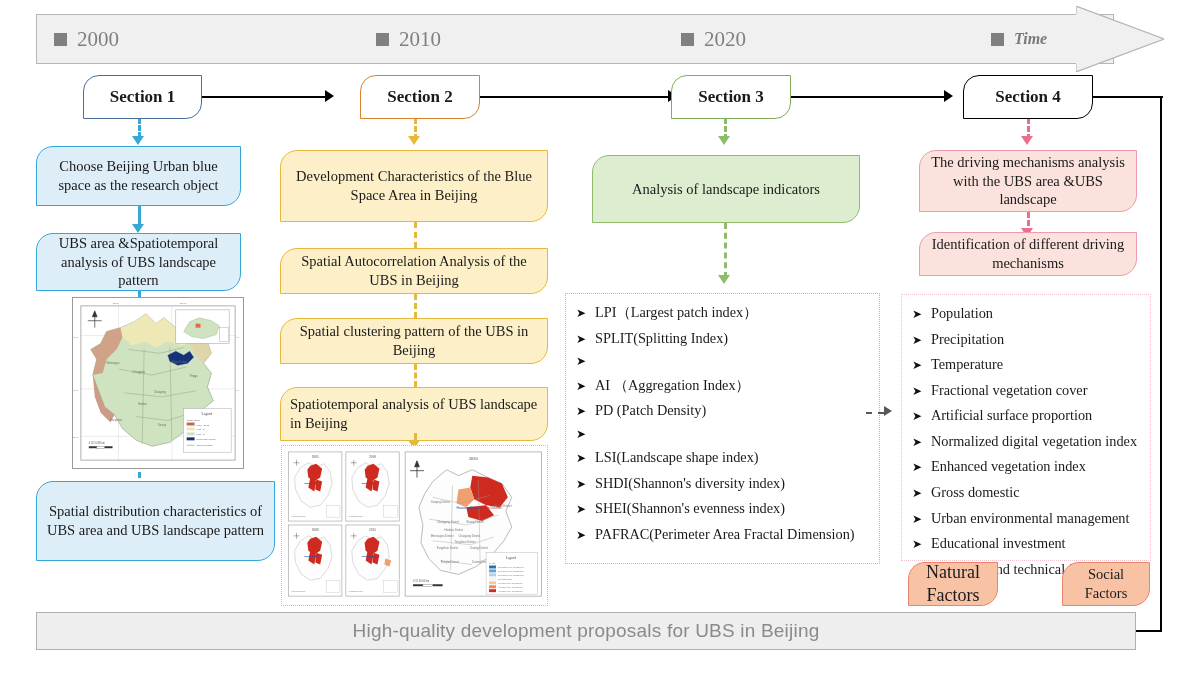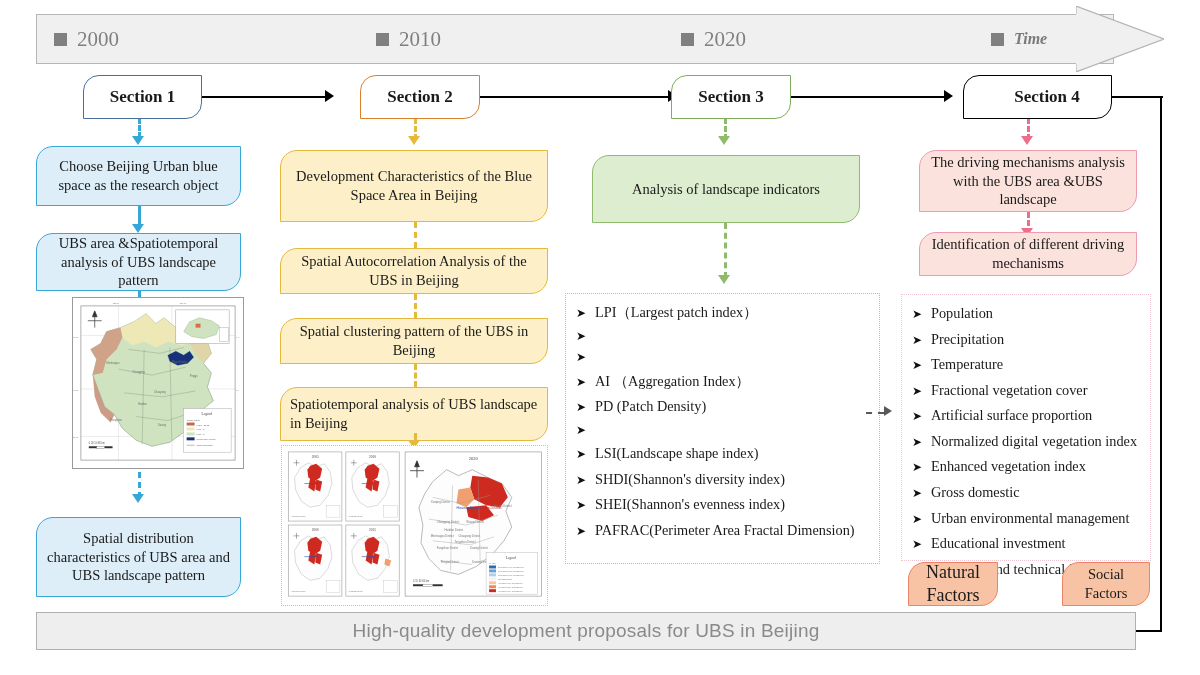--- a/index.html
+++ b/index.html
@@ -101,21 +101,21 @@
 
 <div class="sect" style="left:83px;top:75px;width:117px;border-color:#4a6f9a;">
   <span>Section 1</span>
 </div>
 <div class="sect" style="left:360px;top:75px;width:118px;border-color:#d9822b;">
   <span>Section 2</span>
 </div>
 <div class="sect" style="left:671px;top:75px;width:118px;border-color:#7fae5a;">
   <span>Section 3</span>
 </div>
-<div class="sect" style="left:963px;top:75px;width:128px;border-color:#000;padding-left:19px;">
+<div class="sect" style="left:963px;top:75px;width:128px;border-color:#000;">
   <span>Section 4</span>
 </div>
 
 <div class="vdash abs" style="left:138px;top:118px;height:20px;border-color:#36a8d8;"></div>
 <div class="tri abs" style="left:132px;top:136px;border-top-color:#36a8d8;"></div>
 
 <div class="pbox blue" style="left:36px;top:146px;width:205px;height:60px;">
   <span>Choose Beijing Urban blue space as the research object</span>
 </div>
 
@@ -212,21 +212,21 @@
         <text x="0" y="142">39°N</text>
       <text x="165" y="40">41</text>
         <text x="165" y="94">40</text>
     </g>
   </svg>
 </div>
 
 <div class="vdash abs" style="left:138px;top:472px;height:26px;border-color:#36a8d8;"></div>
 <div class="tri abs" style="left:132px;top:494px;border-top-color:#36a8d8;"></div>
 
-<div class="pbox blue" style="left:36px;top:481px;width:205px;height:80px;margin-top:36px;">
+<div class="pbox blue" style="left:36px;top:481px;width:239px;height:80px;">
   <span>Spatial distribution characteristics of UBS area and UBS landscape pattern</span>
 </div>
 
 <div class="vdash abs" style="left:414px;top:118px;height:22px;border-color:#e5b93c;"></div>
 <div class="tri abs" style="left:408px;top:136px;border-top-color:#e5b93c;"></div>
 
 <div class="pbox yellow" style="left:280px;top:150px;width:268px;height:72px;">
   <span>Development Characteristics of the Blue Space Area in Beijing</span>
 </div>
 <div class="vdash abs" style="left:414px;top:222px;height:26px;border-color:#e5b93c;"></div>
@@ -391,20 +391,21 @@
 <div class="tri abs" style="left:718px;top:275px;border-top-color:#8fbc6a;"></div>
 
 <div class="dpanel gpanel" id="indicator-panel" style="left:565px;top:293px;width:315px;height:271px;">
   <ul>
       <li>
         <span class="arw">➤</span>
         <span>LPI（Largest patch index）</span>
       </li>
       <li>
         <span class="arw">➤</span>
+        <span>SPLIT(Splitting Index)</span>
       </li>
       <li>
         <span class="arw">➤</span>
       </li>
       <li>
         <span class="arw">➤</span>
         <span>AI （Aggregation Index）</span>
       </li>
       <li>
         <span class="arw">➤</span>

